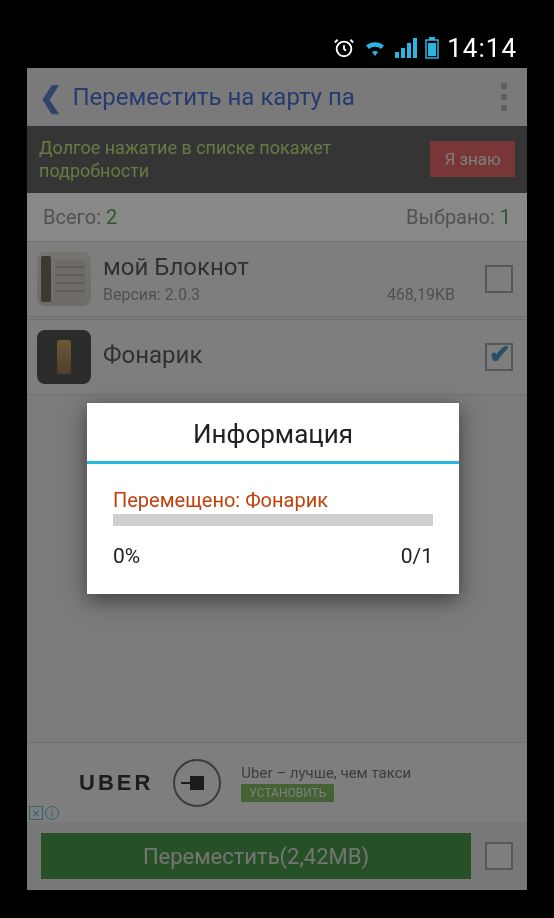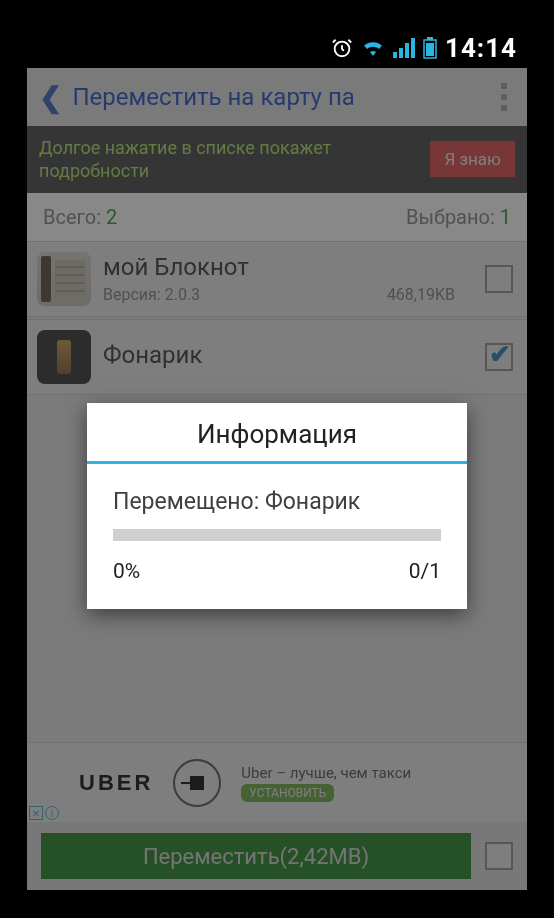--- a/index.html
+++ b/index.html
@@ -1,21 +1,21 @@
 <!DOCTYPE html>
 <html><head>
   <meta charset="utf-8">
   <style>
     * { margin: 0; padding: 0; box-sizing: border-box; font-family: Roboto, Arial, sans-serif; }
     body { width: 554px; height: 918px; background: #000; overflow: hidden; position: relative; }
     .device-frame { position: absolute; left: 27px; top: 28px; width: 500px; height: 862px; background: #f0f0f0; display: flex; flex-direction: column; }
     
     
     .status-bar { height: 40px; background: #000; display: flex; justify-content: flex-end; align-items: center; padding: 0 10px; gap: 8px; color: #fff; font-size: 24px; }
-    .status-time { color: #fff; font-size: 26px; letter-spacing: 1px; font-weight: bold; }
+    .status-time { color: #fff; font-size: 26px; letter-spacing: 1px; }
     .status-icon { display: inline-flex; align-items: center; }
     
     
     .app-header { height: 58px; background: #f5f5f5; display: flex; align-items: center; padding: 0 12px; position: relative; }
     .back-chevron { color: #3565c9; font-size: 28px; font-weight: bold; margin-right: 10px; }
     .header-title { color: #1d4ed8; font-size: 24px; flex: 1; white-space: nowrap; overflow: hidden; }
     .menu-dots { display: flex; flex-direction: column; gap: 5px; padding: 8px; }
     .menu-dots span { width: 6px; height: 6px; background: #aaa; border-radius: 1px; }
     
     
@@ -45,37 +45,37 @@
     .checkbox { width: 28px; height: 28px; border: 2px solid #999; background: #fff; }
     .checkbox.checked::after { content: '✔'; display: block; color: #1e88c5; font-size: 26px; font-weight: bold; margin-top: -6px; margin-left: 2px; }
     
     
     .ad-banner { height: 80px; background: #fff; border-top: 1px solid #ddd; display: flex; align-items: center; padding: 0 12px; position: relative; }
     .ad-logo { font-family: Arial; font-weight: bold; font-size: 22px; letter-spacing: 3px; color: #000; margin-left: 40px; }
     .ad-arrow { width: 48px; height: 48px; border: 2px solid #555; border-radius: 50%; display: flex; align-items: center; justify-content: center; margin: 0 20px; position: relative; }
     .ad-arrow::after { content: ''; width: 14px; height: 14px; background: #000; }
     .ad-arrow::before { content: ''; position: absolute; left: 6px; width: 16px; height: 2px; background: #000; }
     .ad-text { flex: 1; text-align: left; font-size: 15px; color: #555; }
-    .ad-install { display: inline-block; background: #6bb53b; color: #fff; border-radius: 6px; padding: 2px 8px; font-size: 12px; margin-top: 2px; }
+    .ad-install { display: inline-block; background: #6bb53b; color: #fff; border-radius: 1px; padding: 2px 8px; font-size: 12px; margin-top: 2px; }
     .ad-badge { position: absolute; left: 2px; bottom: 2px; display: flex; gap: 2px; }
     .ad-badge-x { width: 14px; height: 14px; border: 1px solid #3ab8db; color: #3ab8db; font-size: 10px; display: flex; align-items: center; justify-content: center; }
     .ad-badge-i { width: 14px; height: 14px; border: 1px solid #3ab8db; border-radius: 50%; color: #3ab8db; font-size: 10px; display: flex; align-items: center; justify-content: center; }
     
     
     .bottom-bar { height: 68px; background: #f0f0f0; display: flex; align-items: center; padding: 0 14px; gap: 14px; }
     .move-button { flex: 1; height: 46px; background: #1c8a1c; color: #e5e5e5; font-size: 22px; border: none; }
     .bottom-checkbox { width: 28px; height: 28px; border: 2px solid #999; background: #fff; }
     
     
     .overlay { position: absolute; inset: 0; background: rgba(60,60,60,0.55); }
-    .modal { position: absolute; left: 60px; right: 60px; top: 375px; background: #fff; box-shadow: 0 6px 20px rgba(0,0,0,0.5); }
+    .modal { position: absolute; left: 60px; right: 68px; top: 375px; background: #fff; box-shadow: 0 6px 20px rgba(0,0,0,0.5); }
     .modal-title { text-align: center; font-size: 26px; color: #222; padding: 16px 0 12px; }
     .modal-divider { height: 3px; background: #29b6e0; }
     .modal-body { padding: 24px 26px 26px; }
-    .modal-status { font-size: 23px; color: #404040; margin-bottom: 14px; }
+    .modal-status { font-size: 20px; color: #c2410c; margin-bottom: 2px; }
     .progress-bar { height: 12px; background: #cfcfcf; margin-bottom: 18px; }
     .modal-footer { display: flex; justify-content: space-between; font-size: 21px; color: #222; }
     
     .dimmed { filter: brightness(0.85); }
   </style>
 </head>
 <body>
 
 <div class="device-frame">
 

